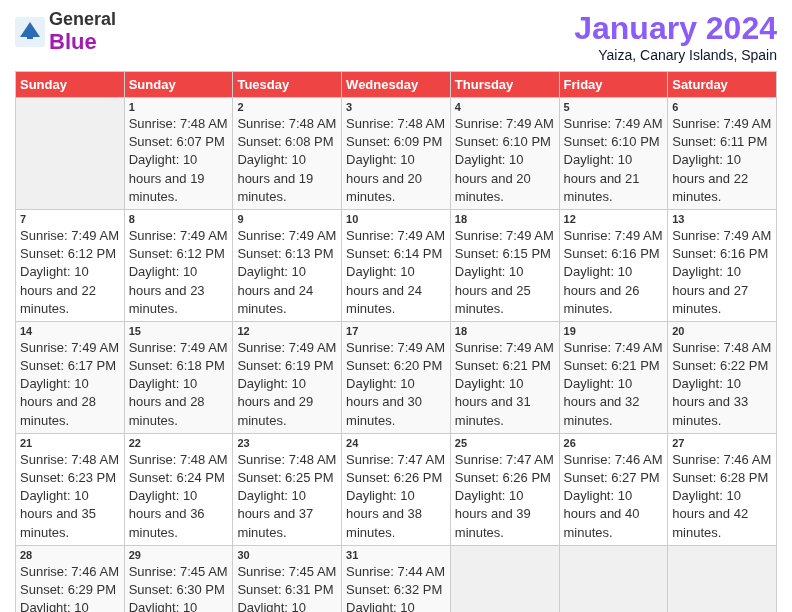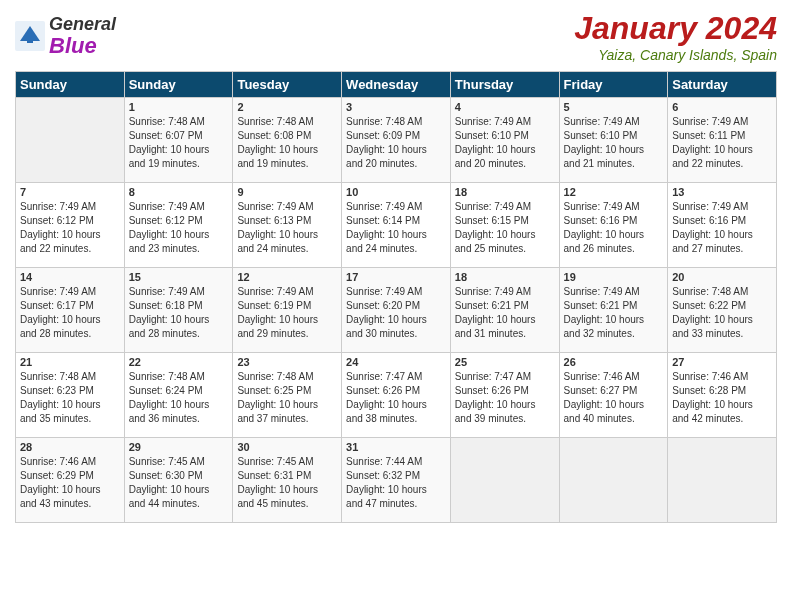--- a/index.html
+++ b/index.html
@@ -12,23 +12,22 @@
     }
     .page {
       width: 792px;
       height: 612px;
       padding: 10px 15px;
       background: #fff;
     }
     .header {
       display: flex;
       justify-content: space-between;
-      align-items: center;
+      align-items: flex-start;
       margin-bottom: 8px;
-      font-style: italic;
     }
     .logo {
       display: flex;
       align-items: center;
     }
     .logo-text {
       display: flex;
       flex-direction: column;
       line-height: 1.1;
     }
@@ -46,33 +45,33 @@
       width: 30px;
       height: 30px;
       margin-right: 4px;
     }
     .title-block {
       text-align: right;
     }
     .month-title {
       font-size: 32px;
       font-weight: bold;
-      color: #b91c1c;
+      color: #8b5cf6;
     }
     .subtitle {
       font-size: 14px;
-      color: #4d7c0f;
+      color: #0f172a;
     }
     table {
       width: 100%;
       border-collapse: collapse;
       table-layout: fixed;
     }
     thead tr {
-      background-color: #0c4a6e;
+      background-color: #ef4444;
       color: #fff;
     }
     thead th {
       padding: 5px 4px;
       font-size: 13px;
       font-weight: bold;
       text-align: left;
       border: 1px solid #ccc;
     }
     tbody tr {
@@ -92,21 +91,21 @@
     tbody tr:nth-child(even) {
       background-color: #ffffff;
     }
     .day-number {
       font-weight: bold;
       font-size: 11px;
       display: block;
       margin-bottom: 2px;
     }
     .cell-content {
-      font-size: 10px;
+      font-size: 13px;
       line-height: 1.4;
     }
     .empty-cell {
       background: #f0f0f0;
     }
   </style>
 </head>
 <body>
 
 <div class="page">

